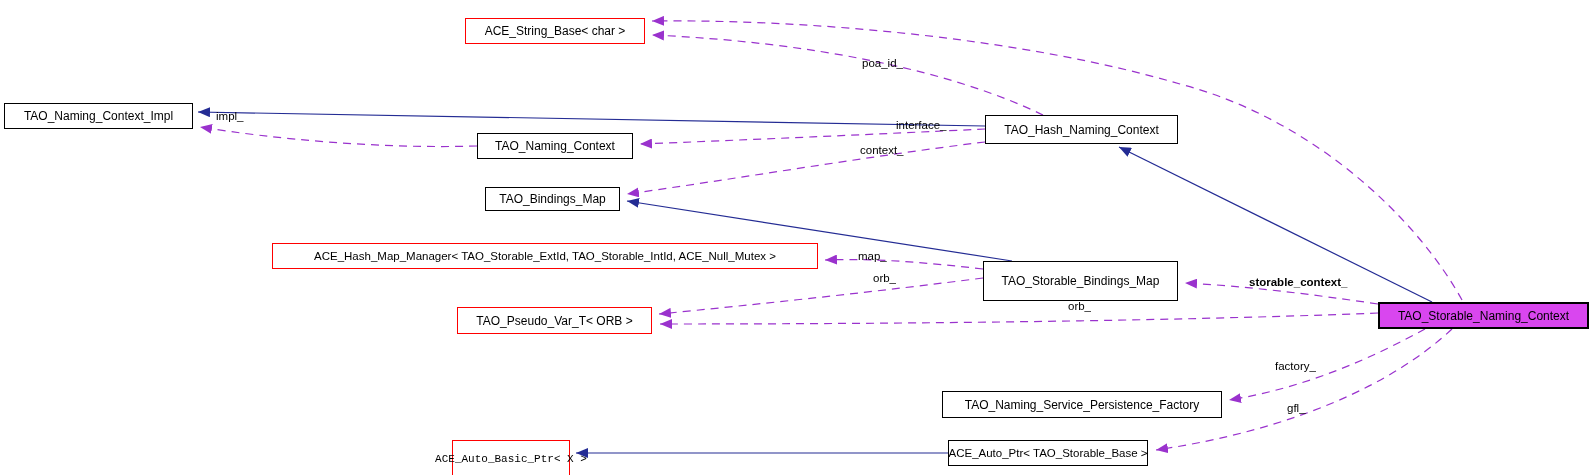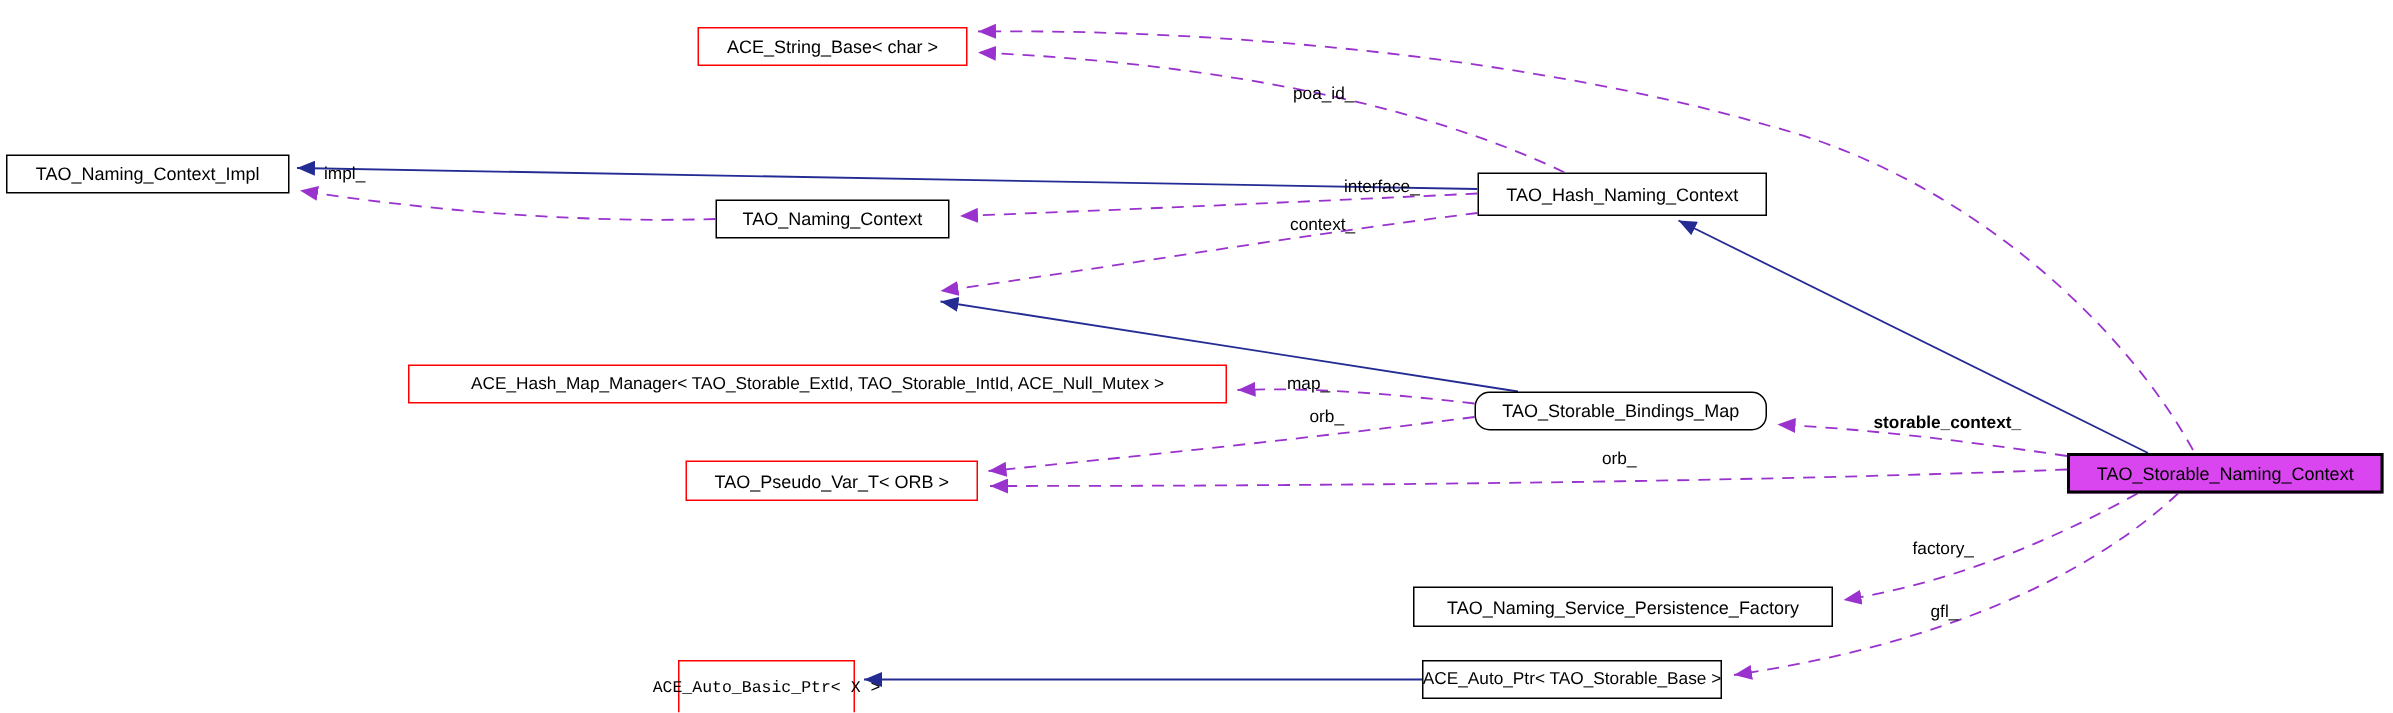--- a/index.html
+++ b/index.html
@@ -45,21 +45,21 @@
     z-index: 3;
   }
   
   #n-ace-string-base        { left: 465px;  top: 18px;  width: 180px; height: 26px; }
   #n-naming-context-impl    { left: 4px;    top: 103px; width: 189px; height: 26px; }
   #n-naming-context         { left: 477px;  top: 133px; width: 156px; height: 26px; }
   #n-bindings-map           { left: 485px;  top: 187px; width: 135px; height: 24px; }
   #n-hash-naming-context    { left: 985px;  top: 115px; width: 193px; height: 29px; }
   #n-hash-map-manager       { left: 272px;  top: 243px; width: 546px; height: 26px; font-size: 11.5px; }
   #n-pseudo-var             { left: 457px;  top: 307px; width: 195px; height: 27px; }
-  #n-storable-bindings-map  { left: 983px;  top: 261px; width: 195px; height: 26px; border-radius: 10px; }
+  #n-storable-bindings-map  { left: 983px;  top: 261px; width: 195px; height: 40px; }
   #n-storable-naming-context{ left: 1378px; top: 302px; width: 211px; height: 27px; }
   #n-persistence-factory    { left: 942px;  top: 391px; width: 280px; height: 27px; }
   #n-auto-ptr               { left: 948px;  top: 440px; width: 200px; height: 26px; font-size: 11.5px; }
   #n-auto-basic-ptr         { left: 452px;  top: 440px; width: 118px; height: 37px; font-size: 11px; font-family: Liberation Mono, monospace; }
   
   #l-persistence      { left: 995px;  top: 3px; width: 175px; }
   #l-poa-id           { left: 862px;  top: 57px; }
   #l-impl             { left: 216px;  top: 110px; }
   #l-interface        { left: 856px;  top: 119px; margin-left: 40px; }
   #l-context          { left: 860px;  top: 144px; }
@@ -106,20 +106,21 @@
       <path d="M1452,329 C1392,385 1292,430 1156,450" marker-end="url(#arrow-dash)"></path>
     </g>
   </svg>
 
   <div class="node red" id="n-ace-string-base">ACE_String_Base&lt; char &gt;</div>
 
   <div class="node" id="n-naming-context-impl">TAO_Naming_Context_Impl</div>
 
   <div class="node" id="n-naming-context">TAO_Naming_Context</div>
 
+  <div class="node" id="n-bindings-map">TAO_Bindings_Map</div>
 
   <div class="node red" id="n-hash-map-manager">ACE_Hash_Map_Manager&lt; TAO_Storable_ExtId, TAO_Storable_IntId, ACE_Null_Mutex &gt;</div>
 
   <div class="node" id="n-hash-naming-context">TAO_Hash_Naming_Context</div>
 
   <div class="node red" id="n-pseudo-var">TAO_Pseudo_Var_T&lt; ORB &gt;</div>
 
   <div class="node" id="n-storable-bindings-map">TAO_Storable_Bindings_Map</div>
 
   <div class="node current" id="n-storable-naming-context">TAO_Storable_Naming_Context</div>

